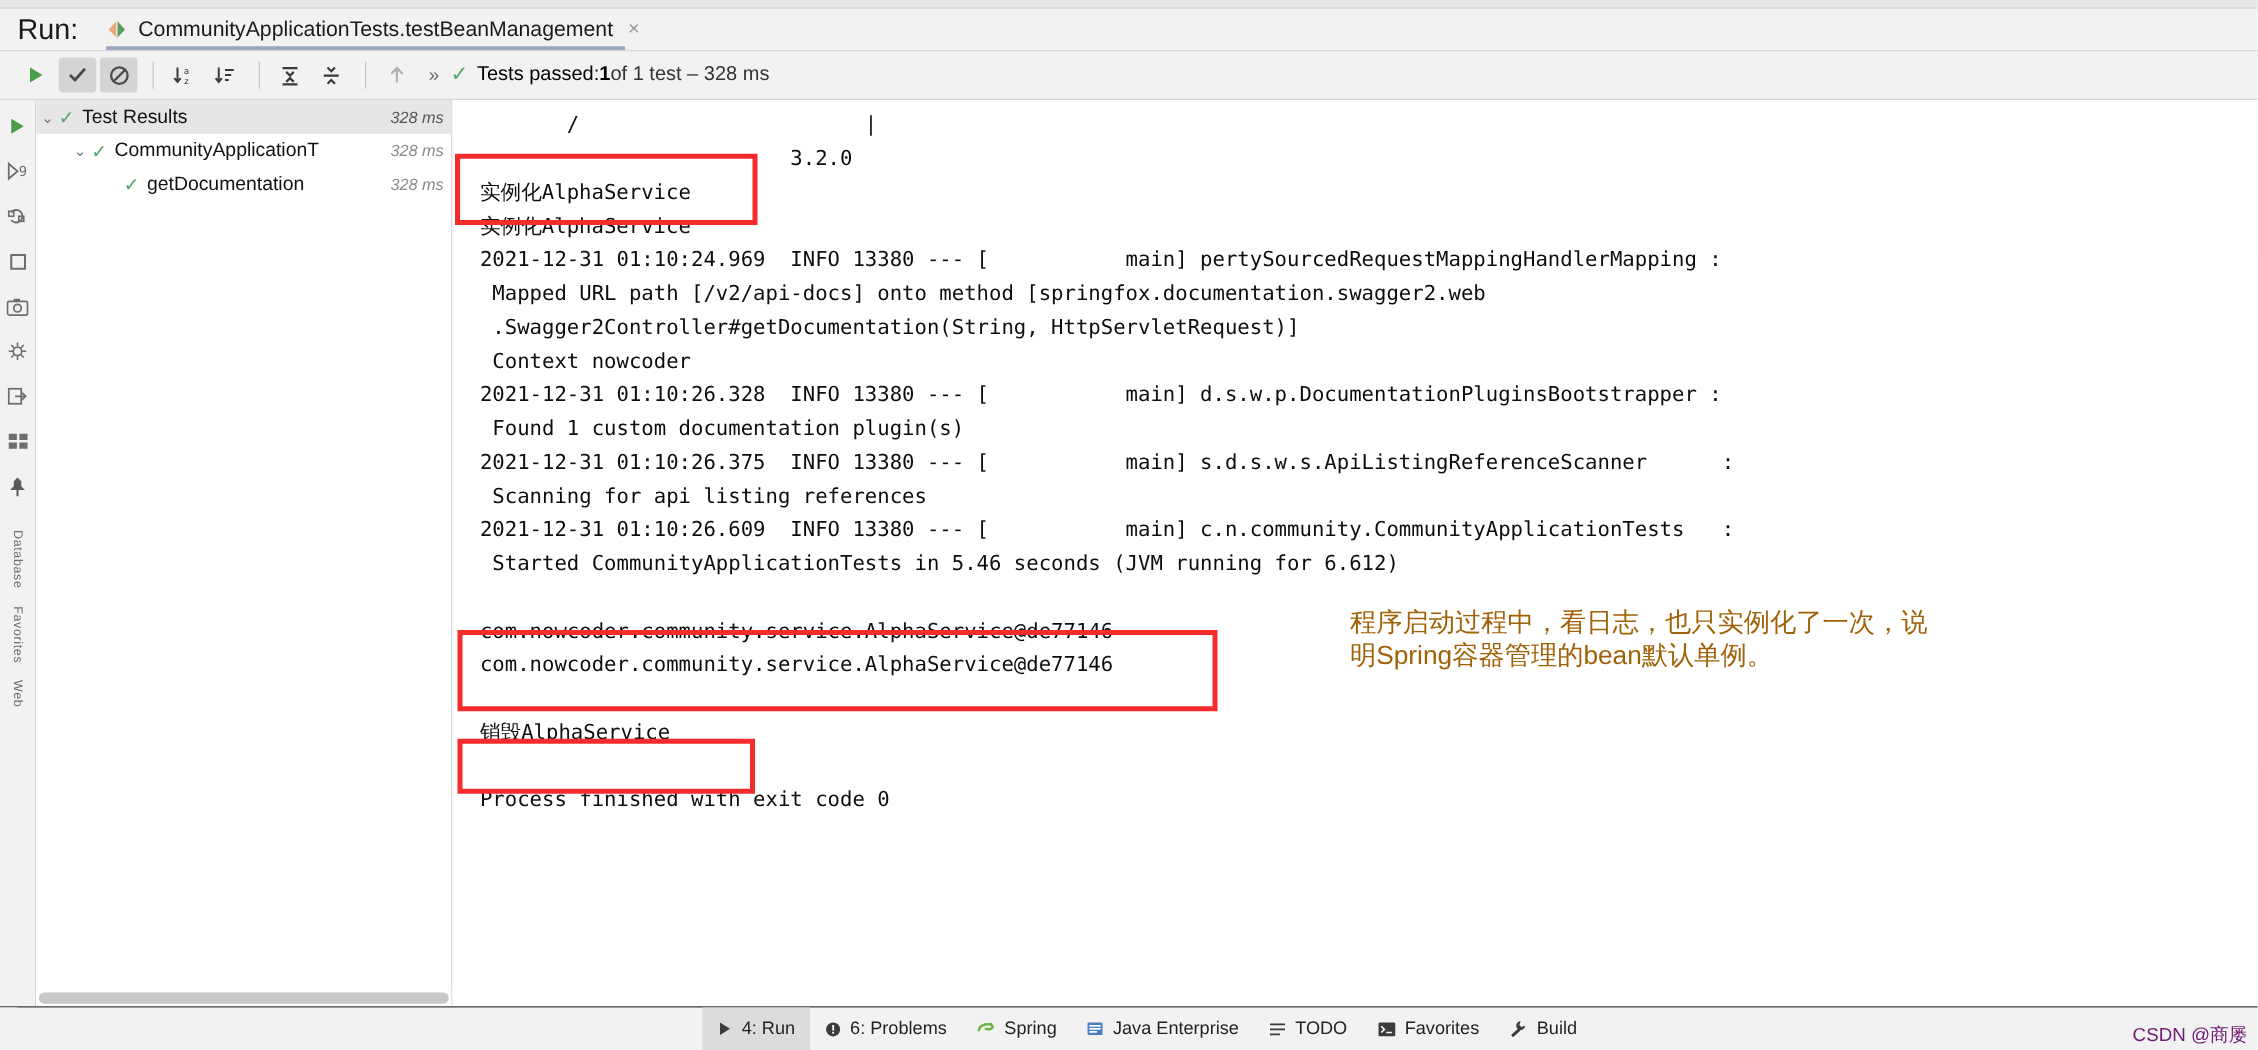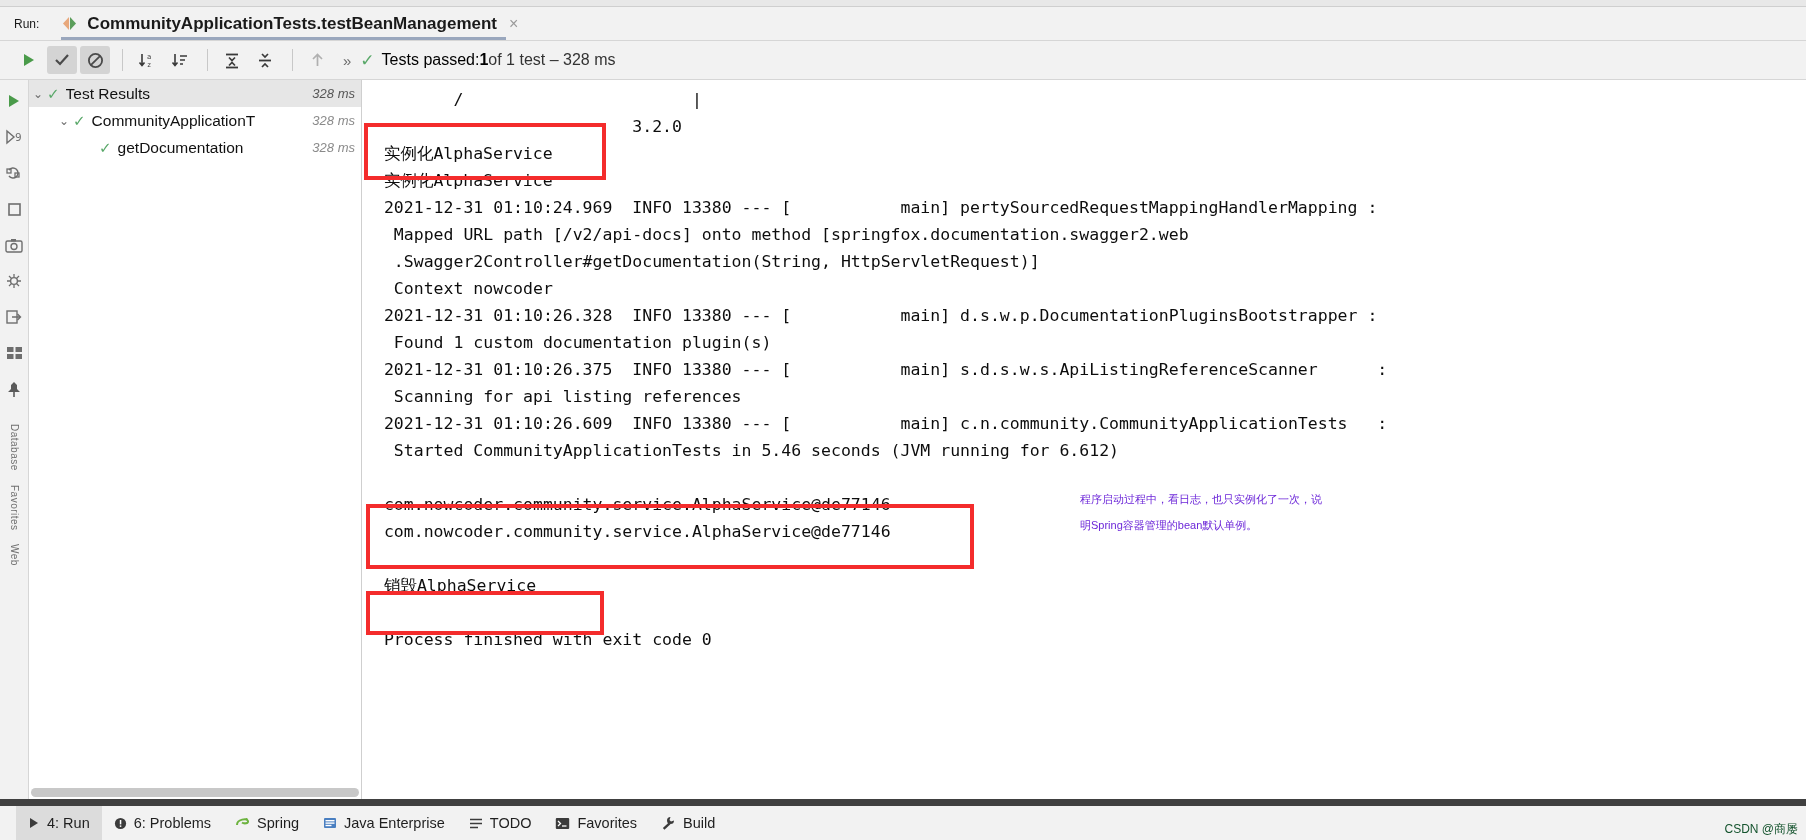--- a/index.html
+++ b/index.html
@@ -16,24 +16,24 @@
 
   
   .topstrip{height:6px;background:#e8e8e8;border-bottom:1px solid #cfcfcf;flex:0 0 auto;}
 
   
   .runheader{
     height:33px;flex:0 0 auto;background:#f2f2f2;
     display:flex;align-items:center;border-bottom:1px solid #d6d6d6;
     padding-left:6px;position:relative;
   }
-  .runlabel{font-size:12px;color:#1a1a1a;margin-left:8px;margin-right:22px;}
+  .runlabel{font-size:23px;color:#1a1a1a;margin-left:8px;margin-right:22px;}
   .runtab{display:flex;align-items:center;height:33px;position:relative;}
   .runtab .tri{display:inline-flex;margin-right:9px;}
-  .runtab .tabtext{font-size:17px;color:#1a1a1a;font-weight:bold;}
+  .runtab .tabtext{font-size:17px;color:#1a1a1a;}
   .runtab .closex{margin-left:12px;color:#9a9a9a;font-size:16px;line-height:1;}
   .runtab::after{
     content:"";position:absolute;left:0;right:12px;bottom:0;height:3px;background:#9aa7bd;
   }
 
   
   .toolbar{
     height:38px;flex:0 0 auto;background:#f2f2f2;
     display:flex;align-items:center;border-bottom:1px solid #d6d6d6;padding-left:14px;
   }
@@ -76,34 +76,34 @@
     flex:1 1 auto;background:#fff;position:relative;overflow:hidden;
     font-family:"DejaVu Sans Mono","Liberation Mono",monospace;
     font-size:16.5px;line-height:27px;color:#0d0d0d;
     padding:6px 0 0 12px;
   }
   .cline{white-space:pre;height:27px;}
 
   .redbox{position:absolute;border:4px solid #f42c2c;background:transparent;box-sizing:border-box;}
 
   .annot{
-    position:absolute;color:#6d28d9;font-family:"Liberation Sans","DejaVu Sans",sans-serif;
-    font-size:11px;line-height:26px;white-space:pre-line;
+    position:absolute;color:#a16207;font-family:"Liberation Sans","DejaVu Sans",sans-serif;
+    font-size:21px;line-height:26px;white-space:pre-line;
   }
 
   
   .statusbar{
-    height:34px;flex:0 0 auto;background:#f2f2f2;border-top:7px solid #404040;
-    display:flex;align-items:center;padding-left:2px;font-size:14.5px;color:#1f1f1f;position:relative;
+    height:34px;flex:0 0 auto;background:#f2f2f2;border-top:1px solid #404040;
+    display:flex;align-items:center;padding-left:16px;font-size:14.5px;color:#1f1f1f;position:relative;justify-content:center;
   }
   .sbitem{display:flex;align-items:center;height:34px;padding:0 12px;}
   .sbitem.active{background:#dcdcdc;}
   .sbicon{margin-right:7px;display:inline-flex;align-items:center;}
   .watermark{
-    position:absolute;right:8px;bottom:2px;color:#14532d;font-size:12px;
+    position:absolute;right:8px;bottom:2px;color:#701a75;font-size:15px;
     font-family:"Liberation Sans","DejaVu Sans",sans-serif;
   }
   .leftedge{position:absolute;left:0;top:0;bottom:0;width:14px;background:#f2f2f2;}
 </style>
 </head>
 <body>
 
 <div class="app">
 
   <div class="topstrip"></div>

